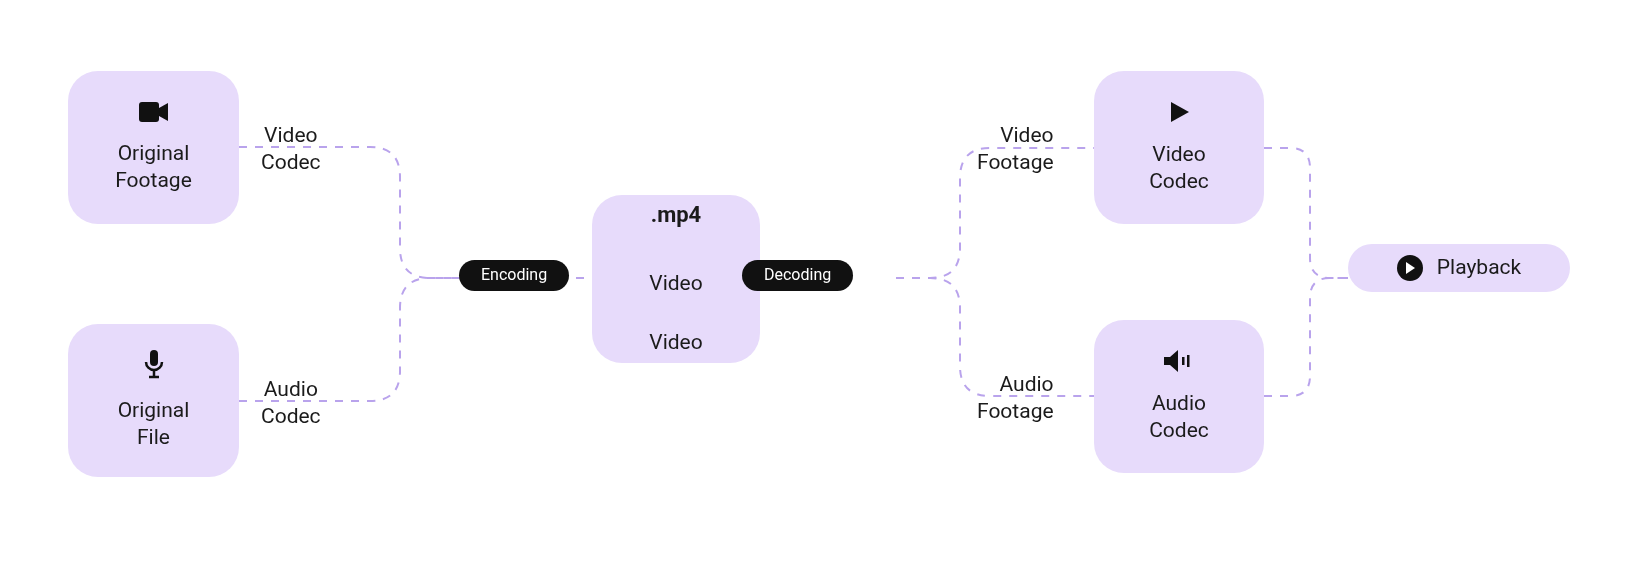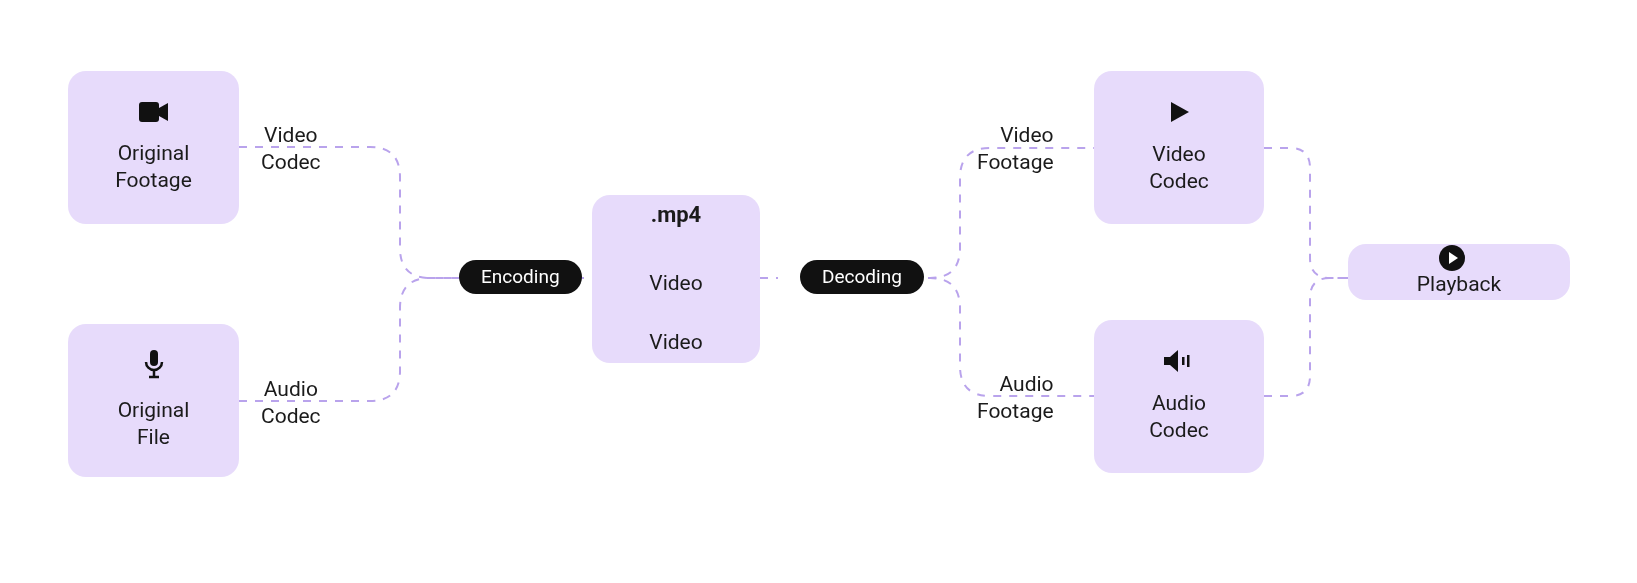--- a/index.html
+++ b/index.html
@@ -1,38 +1,38 @@
 <!DOCTYPE html>
 <html><head>
 <meta charset="utf-8">
 <style>
   html,body{margin:0;padding:0;background:#ffffff;font-family:-apple-system,BlinkMacSystemFont,"Segoe UI",Roboto,Helvetica,Arial,sans-serif;}
   .canvas{position:relative;width:1637px;height:583px;}
   .box{
     position:absolute;
     background:#E7DBFB;
-    border-radius:18px;
+    border-radius:30px;
     display:flex;
     flex-direction:column;
     align-items:center;
     justify-content:center;
     text-align:center;
     color:#1b1b1b;
     font-size:21px;
     line-height:1.3;
   }
   .box .bold{font-weight:700;}
   .box .icon{margin-bottom:10px;}
   .pill{
     position:absolute;
     background:#111111;
     color:#ffffff;
     border-radius:999px;
     padding:7px 22px 8px;
-    font-size:19px;
+    font-size:16px;
     line-height:1;
     display:flex;
     align-items:center;
   }
   .edge-label{
     position:absolute;
     color:#1b1b1b;
     font-size:21px;
     line-height:1.3;
     text-align:center;
@@ -110,21 +110,21 @@
   <div class="pill" style="left:459px;top:260px;">
     <span>Encoding</span>
   </div>
 
   <div class="box" style="left:592px;top:195px;width:168px;height:168px;gap:32px;">
     <span class="bold" style="margin-bottom:8px;font-size:22px;">.mp4</span>
     <span>Video</span>
     <span>Video</span>
   </div>
 
-  <div class="pill" style="left:800px;top:260px;">
+  <div class="pill" style="left:742px;top:260px;">
     <span>Decoding</span>
   </div>
 
   <div class="edge-label" style="left:977px;top:122px;text-align:right;">
     <div>Video</div>
     <div>Footage</div>
   </div>
   <div class="edge-label" style="left:977px;top:371px;text-align:right;">
     <div>Audio</div>
     <div>Footage</div>
@@ -145,18 +145,18 @@
       <svg width="30" height="24" viewBox="0 0 30 24">
           <path d="M0 8 H6 L14 1 V23 L6 16 H0 Z" fill="#111"></path>
           <rect x="18" y="8" width="2.5" height="8" fill="#111"></rect>
           <rect x="23" y="6" width="2.5" height="12" fill="#111"></rect>
         </svg>
     </span>
     <span>Audio</span>
     <span>Codec</span>
   </div>
 
-  <div class="box" style="left:1348px;top:244px;width:222px;height:56px;flex-direction:column;justify-content:center;">
+  <div class="box" style="left:1348px;top:244px;width:222px;height:48px;flex-direction:row;justify-content:center;">
     <span class="play-circle"></span>
     <span>Playback</span>
   </div>
 
 </div>
 
 </body></html>

